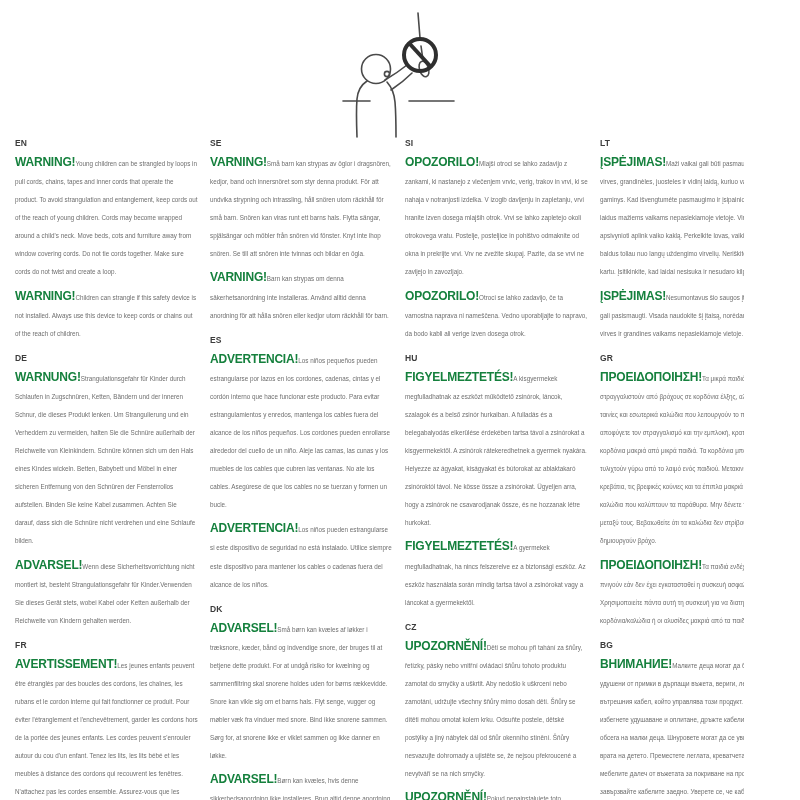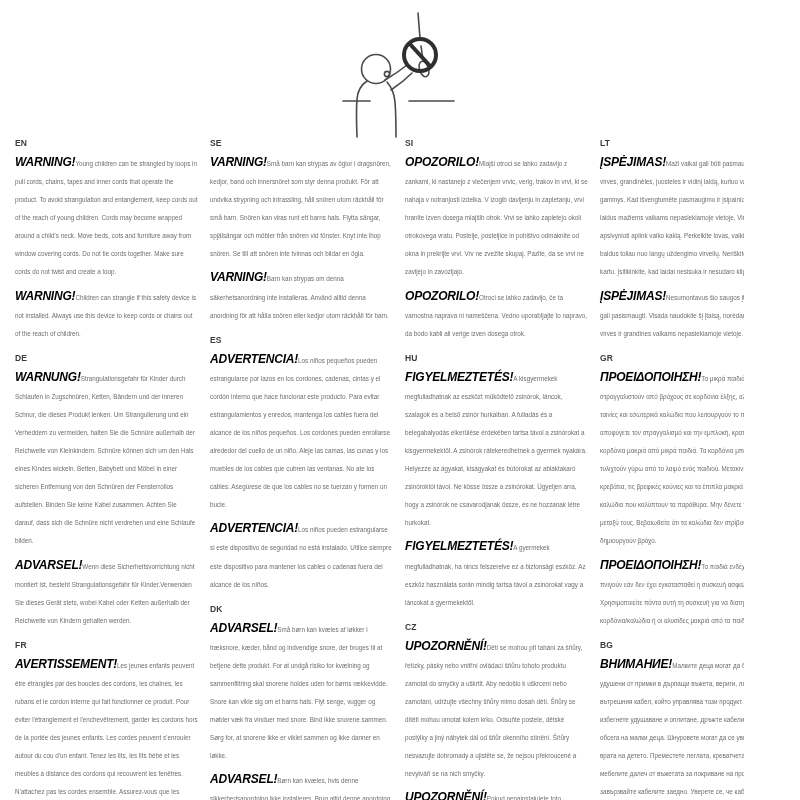--- a/index.html
+++ b/index.html
@@ -5,21 +5,21 @@
   html,body{margin:0;padding:0;background:#ffffff;}
   body{width:800px;height:800px;font-family:"Liberation Sans","DejaVu Sans",sans-serif;}
   .page{position:relative;width:744px;height:800px;background:#fff;overflow:hidden;}
   .illustration{position:absolute;left:323px;top:8px;width:165px;height:132px;}
   .columns{position:absolute;left:15px;top:138px;width:778px;display:grid;
            grid-template-columns:183px 183px 183px 185px;column-gap:12px;align-items:start;}
   .col{min-width:0;}
   .lang-section{margin:0 0 13px 0;}
   .lang-code{font-size:8.5px;font-weight:bold;color:#3c3c3c;margin:0 0 4px 0;letter-spacing:.2px;}
   p.warn{margin:0 0 7px 0;text-align:left;}
-  .warn-title{font-size:12px;font-weight:bold;color:#000000;letter-spacing:-0.2px;line-height:1.05;font-style:italic;}
+  .warn-title{font-size:12px;font-weight:bold;color:#15803d;letter-spacing:-0.2px;line-height:1.05;}
   .warn-body{font-size:6.3px;color:#6e6e6e;line-height:1.13;letter-spacing:0;}
   p.warn{line-height:1.13;}
 </style>
 </head>
 <body>
 
 <div class="page">
 
   <svg class="illustration" viewBox="0 0 165 132" aria-hidden="true">
     <g stroke="#4a4a4a" fill="none" stroke-width="1.6" stroke-linecap="round" stroke-linejoin="round">

